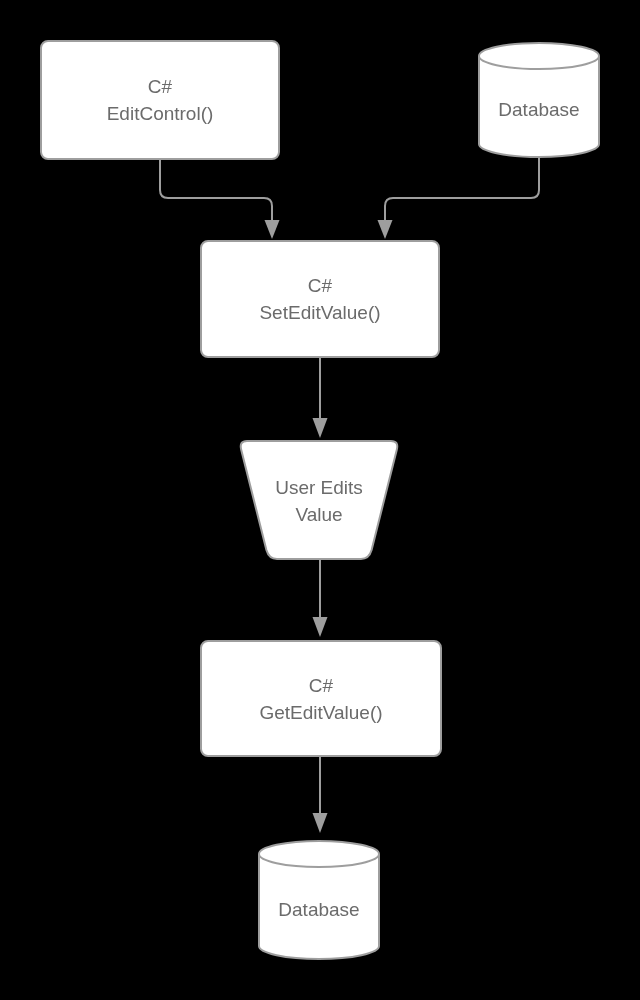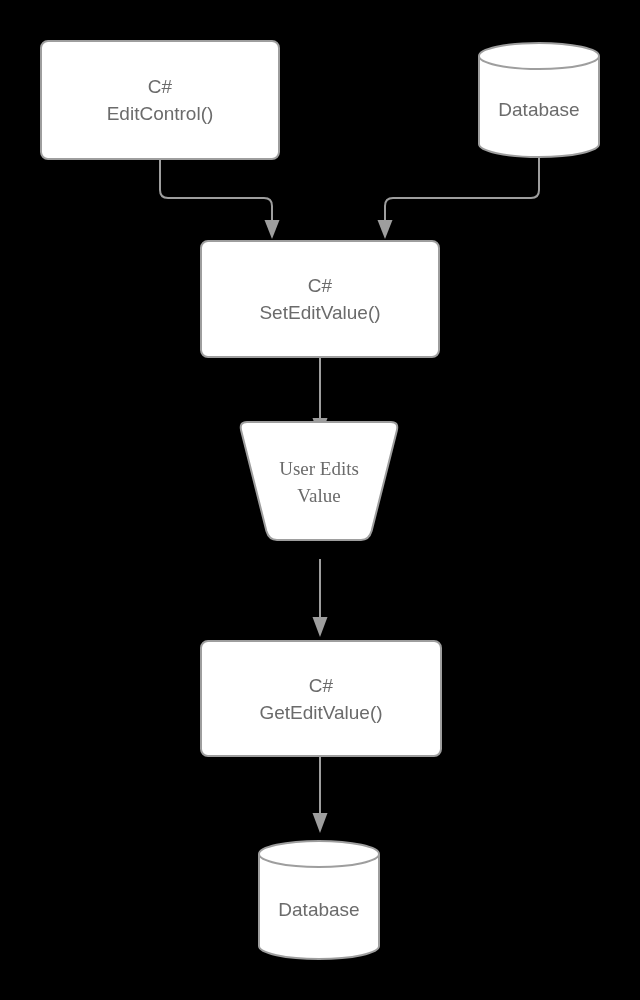--- a/index.html
+++ b/index.html
@@ -110,21 +110,21 @@
       <path class="shape-line" d="M1,14 A60,13 0 0 0 121,14"></path>
     </svg>
     <div class="label">Database</div>
   </div>
 
   <div class="node box" style="left:200px; top:240px; width:240px; height:118px;">
     <div class="label">C#
 SetEditValue()</div>
   </div>
 
-  <div class="node trap" style="left:238px; top:421px; width:162px; height:122px;font-family:Liberation Serif, serif;">
+  <div class="node trap" style="left:238px; top:440px; width:162px; height:122px;">
     <svg class="shape-svg" viewBox="0 0 162 122">
       <path class="shape" d="M 9,1 L 153,1 Q 161,1 158.8,9.7 L 133.6,110 Q 131,119 123,119 L 39,119 Q 31,119 28.4,110 L 3.2,9.7 Q 1,1 9,1 Z"></path>
     </svg>
     <div class="label">User Edits
 Value</div>
   </div>
 
   <div class="node box" style="left:200px; top:640px; width:242px; height:117px;">
     <div class="label">C#
 GetEditValue()</div>

